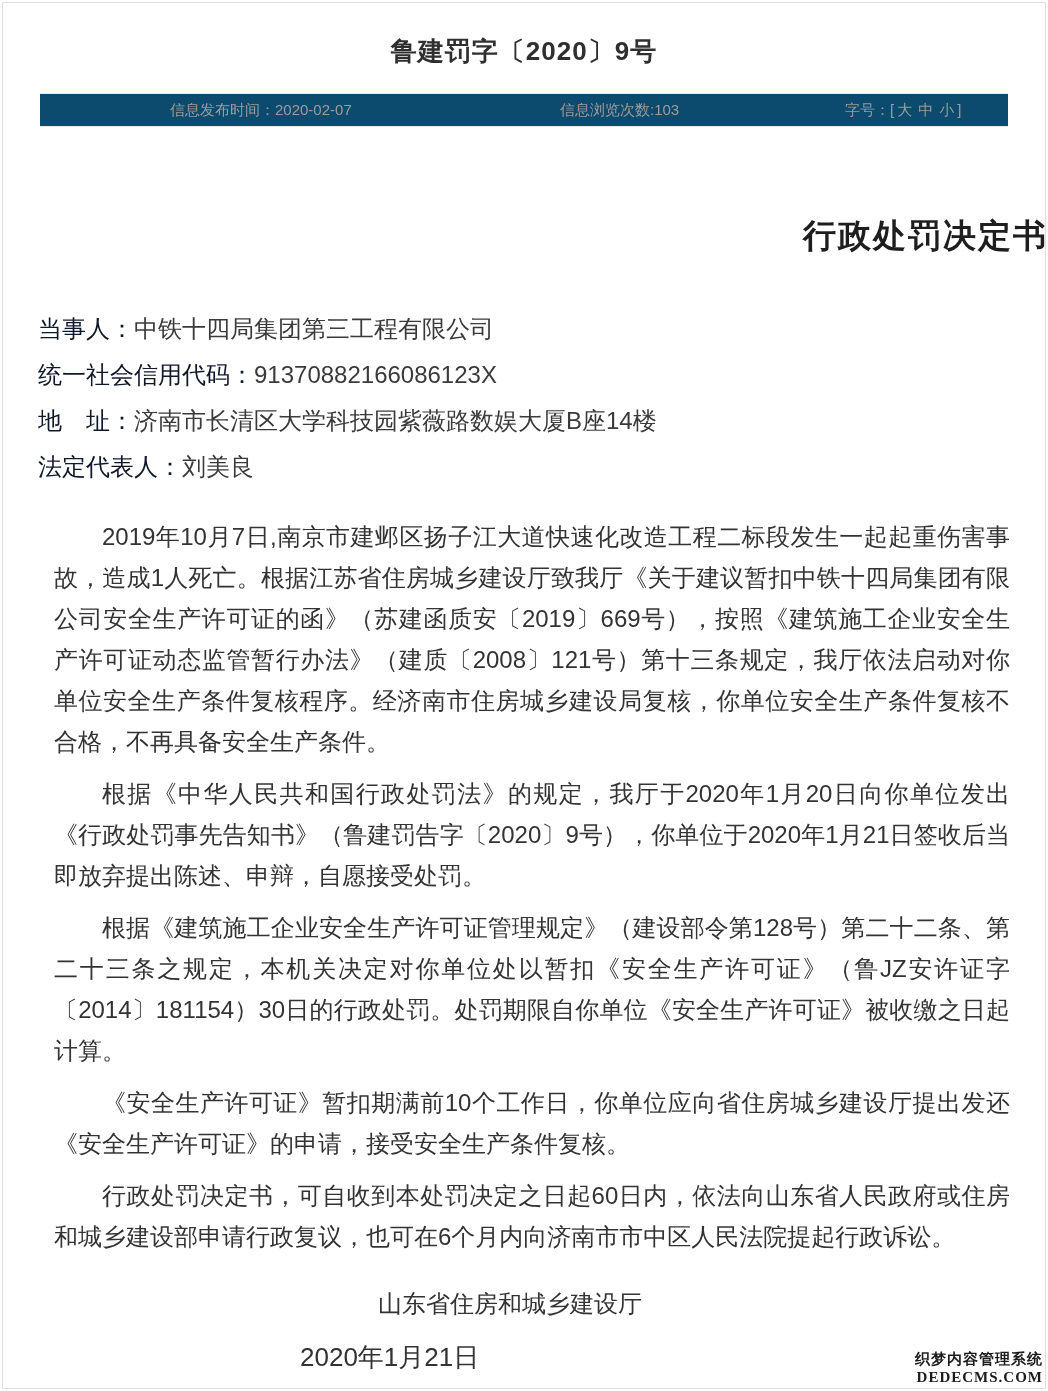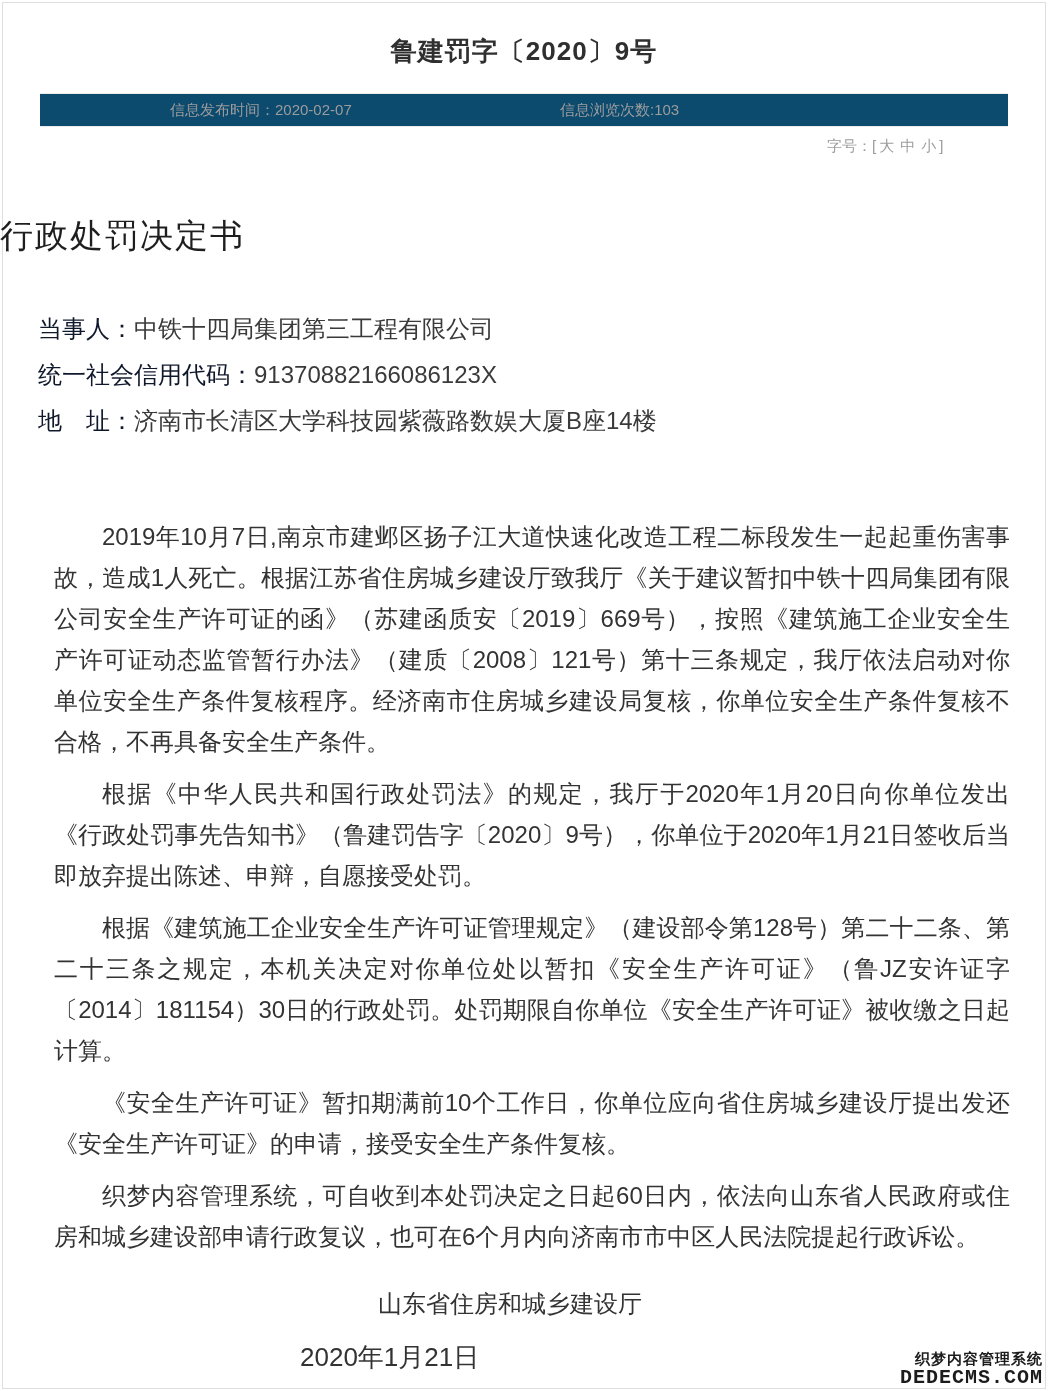--- a/index.html
+++ b/index.html
@@ -26,30 +26,30 @@
   .meta-bar {
     position: absolute; top: 93px; left: 40px; right: 40px; height: 32px;
     background: #0c4a6e;
     border-top: 1px solid #ececec;
     border-bottom: 1px solid #ececec;
     font-size: 15px; color: #9c9c9c;
   }
   .meta-item { position: absolute; top: 0; line-height: 32px; white-space: nowrap; }
   .mi-left  { left: 130px; }
   .mi-mid   { left: 520px; }
-  .mi-right { left: 787px; margin-top: 36px; }
+  .mi-right { left: 805px; }
   .mi-right a {
     color: #9c9c9c; text-decoration: none; cursor: pointer;
     margin: 0 3px;
   }
 
   .doc-title {
     position: absolute; top: 214px; left: 0; width: 100%;
-    margin: 0; text-align: left;
-    font-size: 33px; font-weight: normal; color: #1e1e1e;
+    margin: 0; text-align: right;
+    font-size: 33px; font-weight: bold; color: #1e1e1e;
     letter-spacing: 2px;
   }
 
   .fields {
     position: absolute; top: 306px; left: 38px; right: 38px;
     font-size: 24px; color: #333;
   }
   .field-row { line-height: 46px; white-space: nowrap; }
   .field-label { font-weight: normal; color: #0f172a; }
   .field-value { color: #3a3a3a; }
@@ -77,21 +77,21 @@
     white-space: nowrap;
   }
 
   .cms {
     position: absolute; right: 5px; top: 1349px;
     text-align: right; font-weight: bold; color: #1c1c1c;
     font-size: 15px; line-height: 19px; letter-spacing: 1px;
     text-shadow: -1px -1px 0 #fff, 1px -1px 0 #fff, -1px 1px 0 #fff, 1px 1px 0 #fff;
     white-space: nowrap;
   }
-  .cms .cms-domain { font-size: 20px; font-family: Liberation Mono, monospace; }
+  .cms .cms-domain { font-size: 15px; font-family: Liberation Serif, serif; }
 </style>
 </head>
 <body>
 
 <div class="page">
   <div class="frame"></div>
 
   <h1 class="doc-num">鲁建罚字〔2020〕9号</h1>
 
   <div class="meta-bar">
@@ -111,28 +111,31 @@
   <div class="fields">
     <div class="field-row">
       <span class="field-label">当事人：</span><span class="field-value">中铁十四局集团第三工程有限公司</span>
     </div>
     <div class="field-row">
       <span class="field-label">统一社会信用代码：</span><span class="field-value">91370882166086123X</span>
     </div>
     <div class="field-row">
       <span class="field-label">地　址：</span><span class="field-value">济南市长清区大学科技园紫薇路数娱大厦B座14楼</span>
     </div>
+    <div class="field-row">
+      <span class="field-label">法定代表人：</span><span class="field-value">刘美良</span>
+    </div>
   </div>
 
   <div class="body-text">
     <p>2019年10月7日,南京市建邺区扬子江大道快速化改造工程二标段发生一起起重伤害事故，造成1人死亡。根据江苏省住房城乡建设厅致我厅《关于建议暂扣中铁十四局集团有限公司安全生产许可证的函》（苏建函质安〔2019〕669号），按照《建筑施工企业安全生产许可证动态监管暂行办法》（建质〔2008〕121号）第十三条规定，我厅依法启动对你单位安全生产条件复核程序。经济南市住房城乡建设局复核，你单位安全生产条件复核不合格，不再具备安全生产条件。</p>
     <p>根据《中华人民共和国行政处罚法》的规定，我厅于2020年1月20日向你单位发出《行政处罚事先告知书》（鲁建罚告字〔2020〕9号），你单位于2020年1月21日签收后当即放弃提出陈述、申辩，自愿接受处罚。</p>
     <p>根据《建筑施工企业安全生产许可证管理规定》（建设部令第128号）第二十二条、第二十三条之规定，本机关决定对你单位处以暂扣《安全生产许可证》（鲁JZ安许证字〔2014〕181154）30日的行政处罚。处罚期限自你单位《安全生产许可证》被收缴之日起计算。</p>
     <p>《安全生产许可证》暂扣期满前10个工作日，你单位应向省住房城乡建设厅提出发还《安全生产许可证》的申请，接受安全生产条件复核。</p>
-    <p>织梦内容管理系统，可自收到本处罚决定之日起60日内，依法向山东省人民政府或住房和城乡建设部申请行政复议，也可在6个月内向济南市市中区人民法院提起行政诉讼。</p>
+    <p>行政处罚决定书，可自收到本处罚决定之日起60日内，依法向山东省人民政府或住房和城乡建设部申请行政复议，也可在6个月内向济南市市中区人民法院提起行政诉讼。</p>
   </div>
 
   <div class="signature">
     <div class="sig-org">山东省住房和城乡建设厅</div>
     <div class="sig-date">2020年1月21日</div>
   </div>
 
   <div class="watermark">
     <svg width="48" height="46" viewBox="0 0 48 46" aria-hidden="true">
       <g fill="#ffffff" stroke="#d9d9d9" stroke-width="2">

